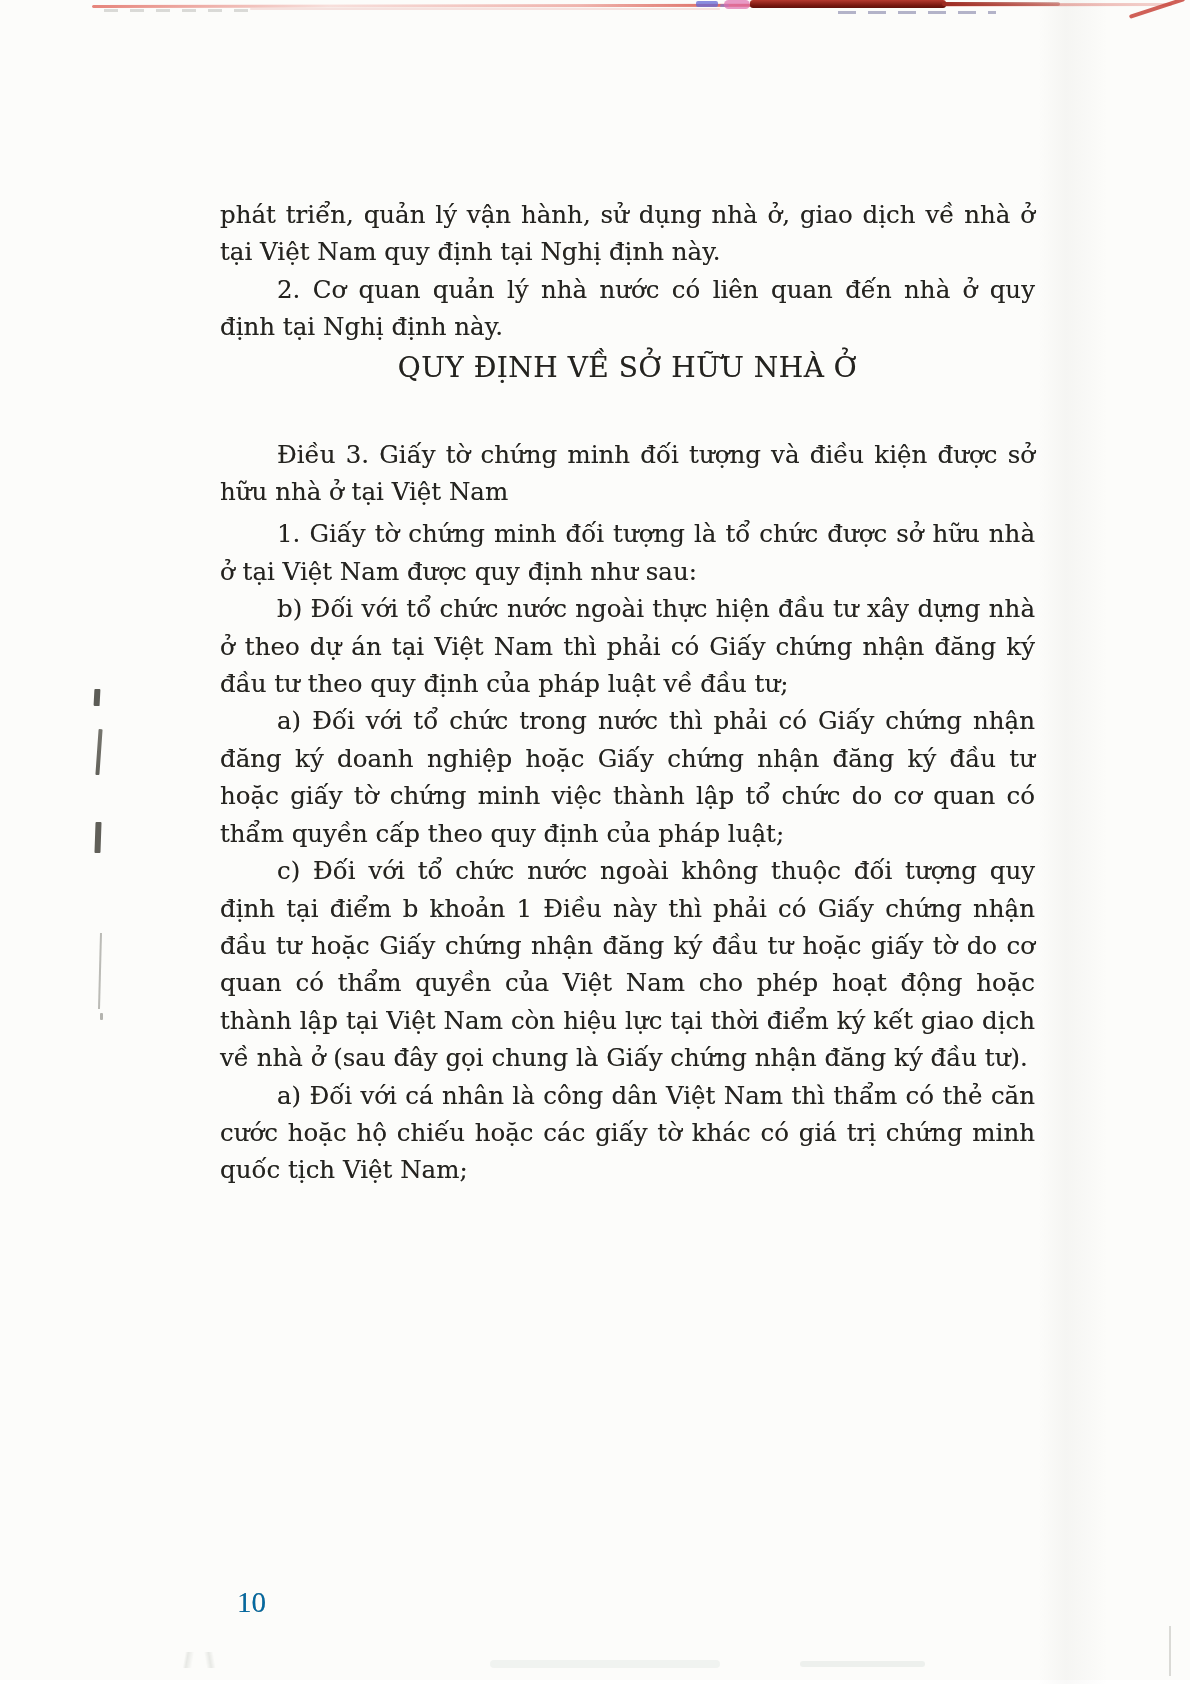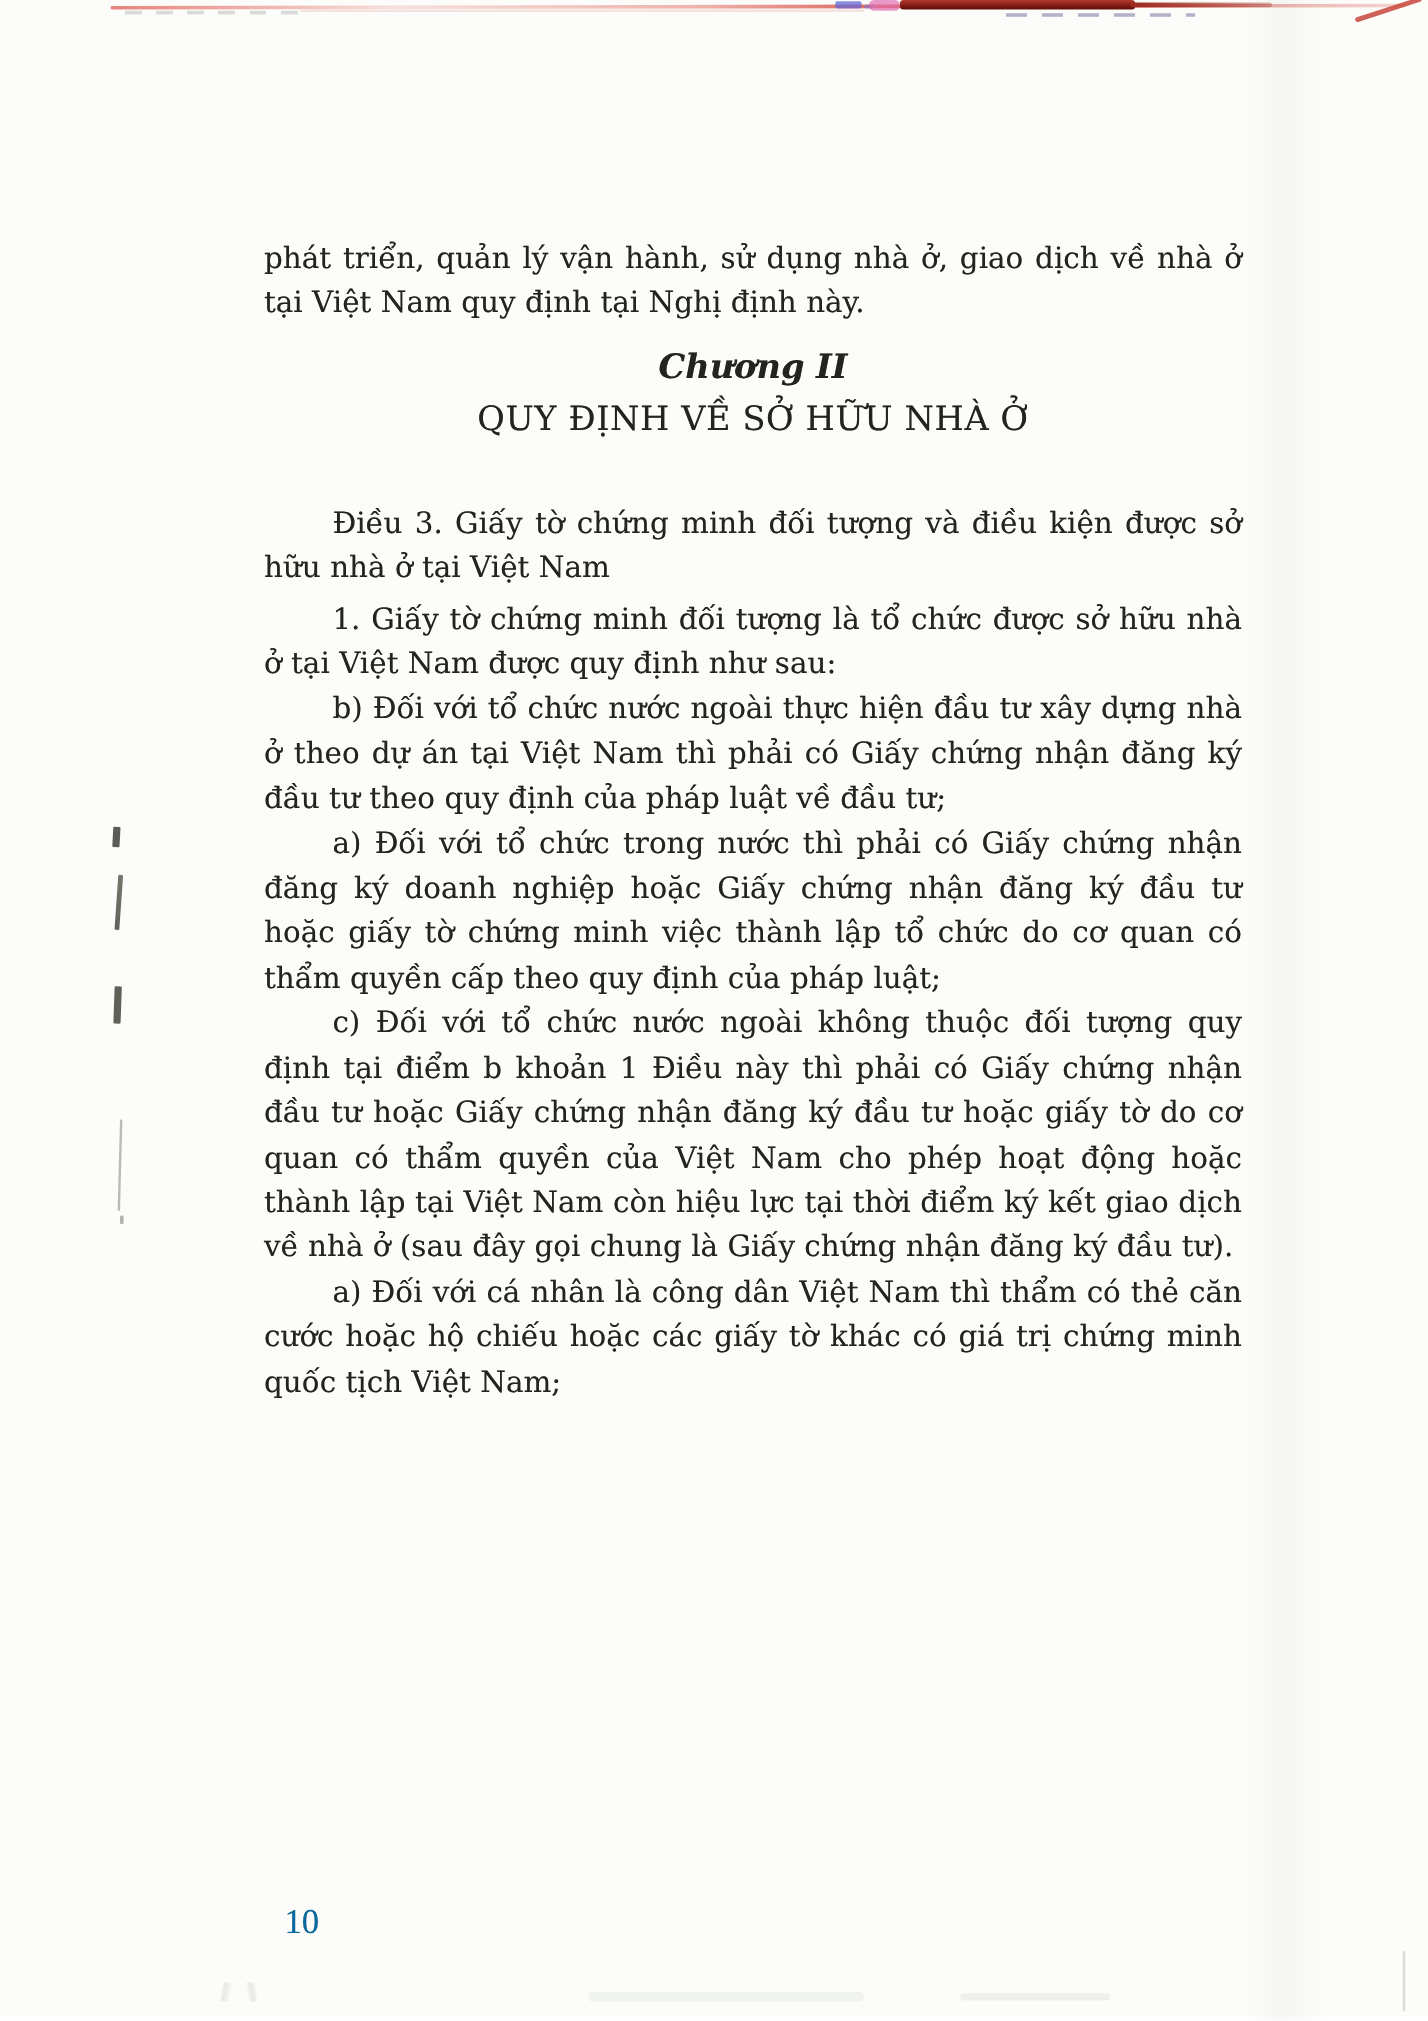--- a/index.html
+++ b/index.html
@@ -177,21 +177,21 @@
   </div>
 
   <div class="a gutter-shadow"></div>
   <div class="a right-edge-line"></div>
   <div class="a bottom-smudge-1"></div>
   <div class="a bottom-smudge-2"></div>
   <div class="a bottom-smudge-3"></div>
 
   <div class="text-column">
     <p class="para">phát triển, quản lý vận hành, sử dụng nhà ở, giao dịch về nhà ở tại Việt Nam quy định tại Nghị định này.</p>
-    <p class="para chapter-number">Chương II</p>
+    <p class="para indent">2. Cơ quan quản lý nhà nước có liên quan đến nhà ở quy định tại Nghị định này.</p>
     <p class="para chapter-title">QUY ĐỊNH VỀ SỞ HỮU NHÀ Ở</p>
     <p class="para indent article-heading">Điều 3. Giấy tờ chứng minh đối tượng và điều kiện được sở hữu nhà ở tại Việt Nam</p>
     <p class="para indent first-after-heading">1. Giấy tờ chứng minh đối tượng là tổ chức được sở hữu nhà ở tại Việt Nam được quy định như sau:</p>
     <p class="para indent">b) Đối với tổ chức nước ngoài thực hiện đầu tư xây dựng nhà ở theo dự án tại Việt Nam thì phải có Giấy chứng nhận đăng ký đầu tư theo quy định của pháp luật về đầu tư;</p>
     <p class="para indent">a) Đối với tổ chức trong nước thì phải có Giấy chứng nhận đăng ký doanh nghiệp hoặc Giấy chứng nhận đăng ký đầu tư hoặc giấy tờ chứng minh việc thành lập tổ chức do cơ quan có thẩm quyền cấp theo quy định của pháp luật;</p>
     <p class="para indent">c) Đối với tổ chức nước ngoài không thuộc đối tượng quy định tại điểm b khoản 1 Điều này thì phải có Giấy chứng nhận đầu tư hoặc Giấy chứng nhận đăng ký đầu tư hoặc giấy tờ do cơ quan có thẩm quyền của Việt Nam cho phép hoạt động hoặc thành lập tại Việt Nam còn hiệu lực tại thời điểm ký kết giao dịch về nhà ở (sau đây gọi chung là Giấy chứng nhận đăng ký đầu tư).</p>
     <p class="para indent">a) Đối với cá nhân là công dân Việt Nam thì thẩm có thẻ căn cước hoặc hộ chiếu hoặc các giấy tờ khác có giá trị chứng minh quốc tịch Việt Nam;</p>
   </div>
 
   <div class="page-number">10</div>

